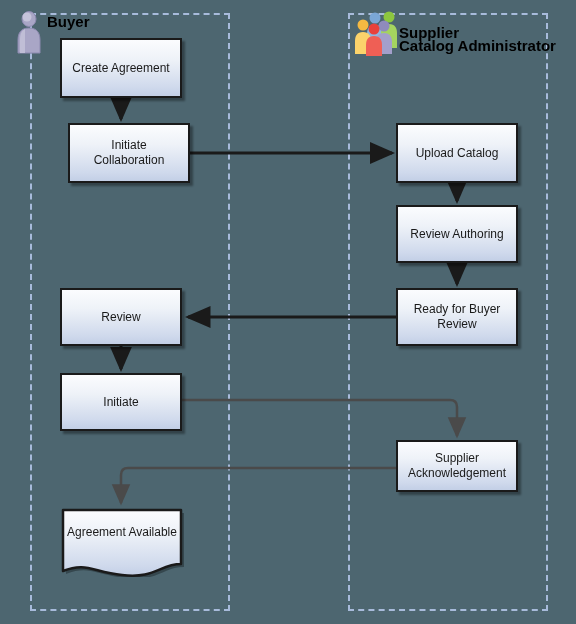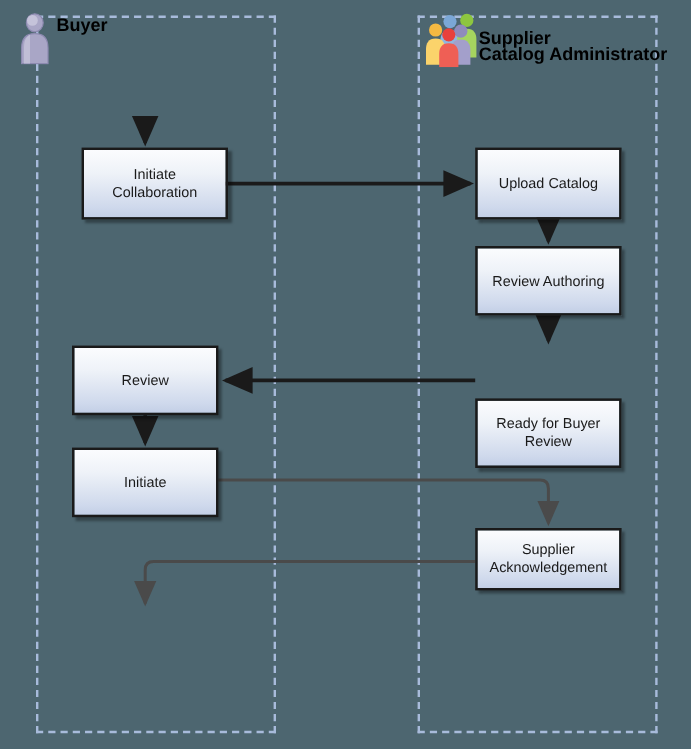--- a/index.html
+++ b/index.html
@@ -60,21 +60,21 @@
     line-height: 15px;
     padding: 0 6px;
     white-space: pre-line;
   }
   #n-create-agreement   { left: 60px;  top: 38px;  width: 122px; height: 60px; }
   #n-initiate-collab    { left: 68px;  top: 123px; width: 122px; height: 60px; }
   #n-review             { left: 60px;  top: 288px; width: 122px; height: 58px; }
   #n-approval           { left: 60px;  top: 373px; width: 122px; height: 58px; }
   #n-upload-catalog     { left: 396px; top: 123px; width: 122px; height: 60px; }
   #n-online-authoring   { left: 396px; top: 205px; width: 122px; height: 58px; }
-  #n-ready-for-review   { left: 396px; top: 288px; width: 122px; height: 58px; margin-top: 44px; }
+  #n-ready-for-review   { left: 396px; top: 288px; width: 122px; height: 58px; }
   #n-supplier-ack       { left: 396px; top: 440px; width: 122px; height: 52px; }
 
   
   #n-agreement-available {
     position: absolute;
     left: 60px; top: 507px; width: 124px; height: 70px;
   }
   #n-agreement-available .doc-label {
     position: absolute;
     left: 0; top: 18px; width: 124px;
@@ -147,25 +147,41 @@
 
     <path d="M396,317 L188,317" stroke="#1a1a1a" stroke-width="3" fill="none" marker-end="url(#arrow-dark)"></path>
 
     <path d="M121,346 L121,369" stroke="#1a1a1a" stroke-width="3" fill="none" marker-end="url(#arrow-dark)"></path>
 
     <path d="M182,400 L450,400 Q457,400 457,407 L457,436" stroke="#4a4a4a" stroke-width="2.5" fill="none" marker-end="url(#arrow-gray)"></path>
 
     <path d="M396,468 L128,468 Q121,468 121,475 L121,503" stroke="#4a4a4a" stroke-width="2.5" fill="none" marker-end="url(#arrow-gray)"></path>
   </svg>
 
+  <div class="node" id="n-create-agreement">Create Agreement</div>
   <div class="node" id="n-initiate-collab">Initiate
 Collaboration</div>
   <div class="node" id="n-review">Review</div>
   <div class="node" id="n-approval">Initiate</div>
 
+  <div id="n-agreement-available">
+    <svg width="124" height="70" viewBox="0 0 124 70">
+      <defs>
+        <linearGradient id="docgrad" x1="0" y1="0" x2="0" y2="1">
+          <stop offset="0%" stop-color="#fbfcfe"></stop>
+          <stop offset="35%" stop-color="#eef2f8"></stop>
+          <stop offset="85%" stop-color="#cfd9ec"></stop>
+          <stop offset="100%" stop-color="#c3cfe6"></stop>
+        </linearGradient>
+      </defs>
+      <path d="M3,64 L3,3 L121,3 L121,57 C100,57 95,72 62,68 C32,64.5 26,55 3,64 Z" fill="rgba(0,0,0,0.30)" transform="translate(3,3)"></path>
+      <path d="M3,64 L3,3 L121,3 L121,57 C100,57 95,72 62,68 C32,64.5 26,55 3,64 Z" fill="url(#docgrad)" stroke="#1a1a1a" stroke-width="2.5" stroke-linejoin="round"></path>
+    </svg>
+    <div class="doc-label">Agreement Available</div>
+  </div>
 
   <div class="node" id="n-upload-catalog">Upload Catalog</div>
   <div class="node" id="n-online-authoring">Review Authoring</div>
   <div class="node" id="n-ready-for-review">Ready for Buyer
 Review</div>
   <div class="node" id="n-supplier-ack">Supplier
 Acknowledgement</div>
 
 </div>
 

